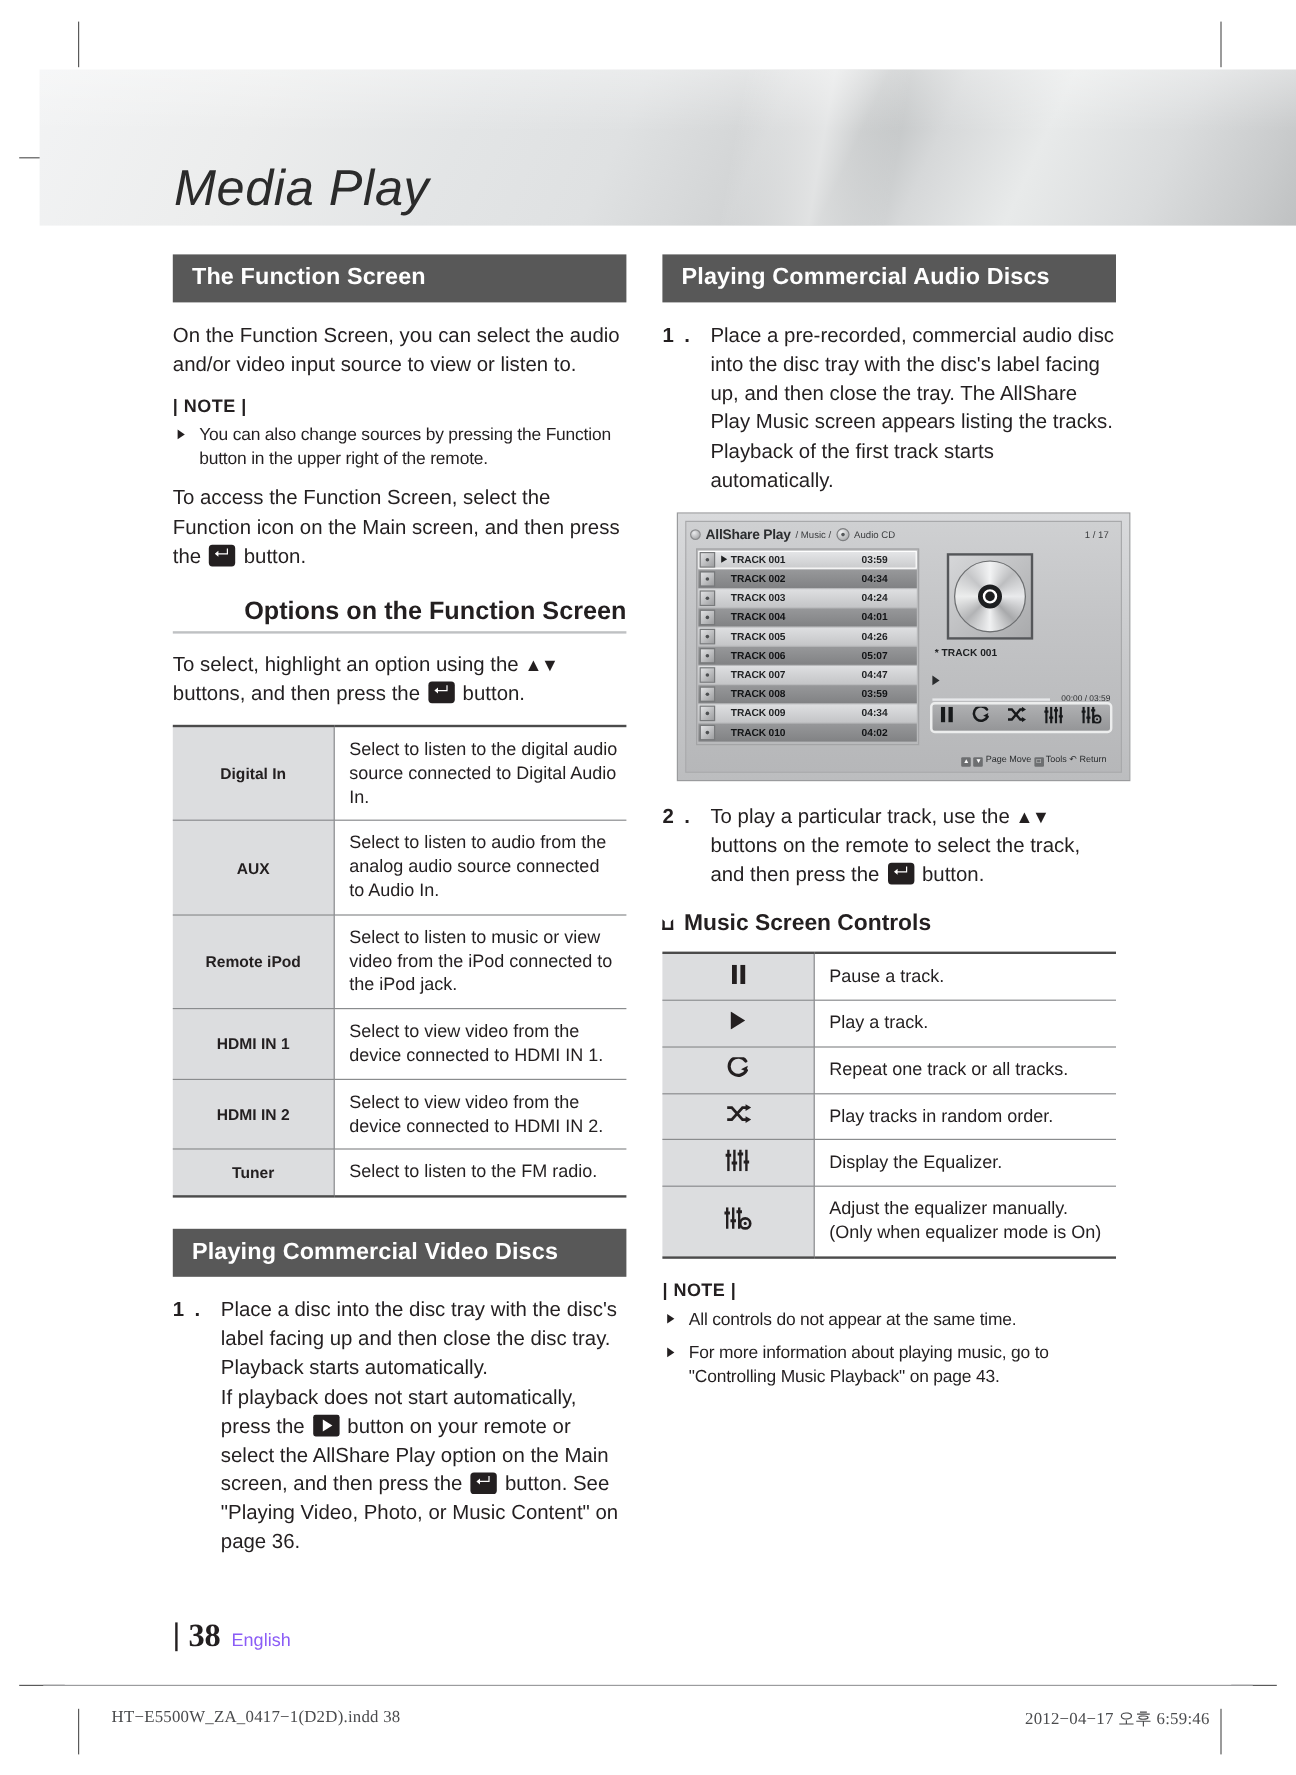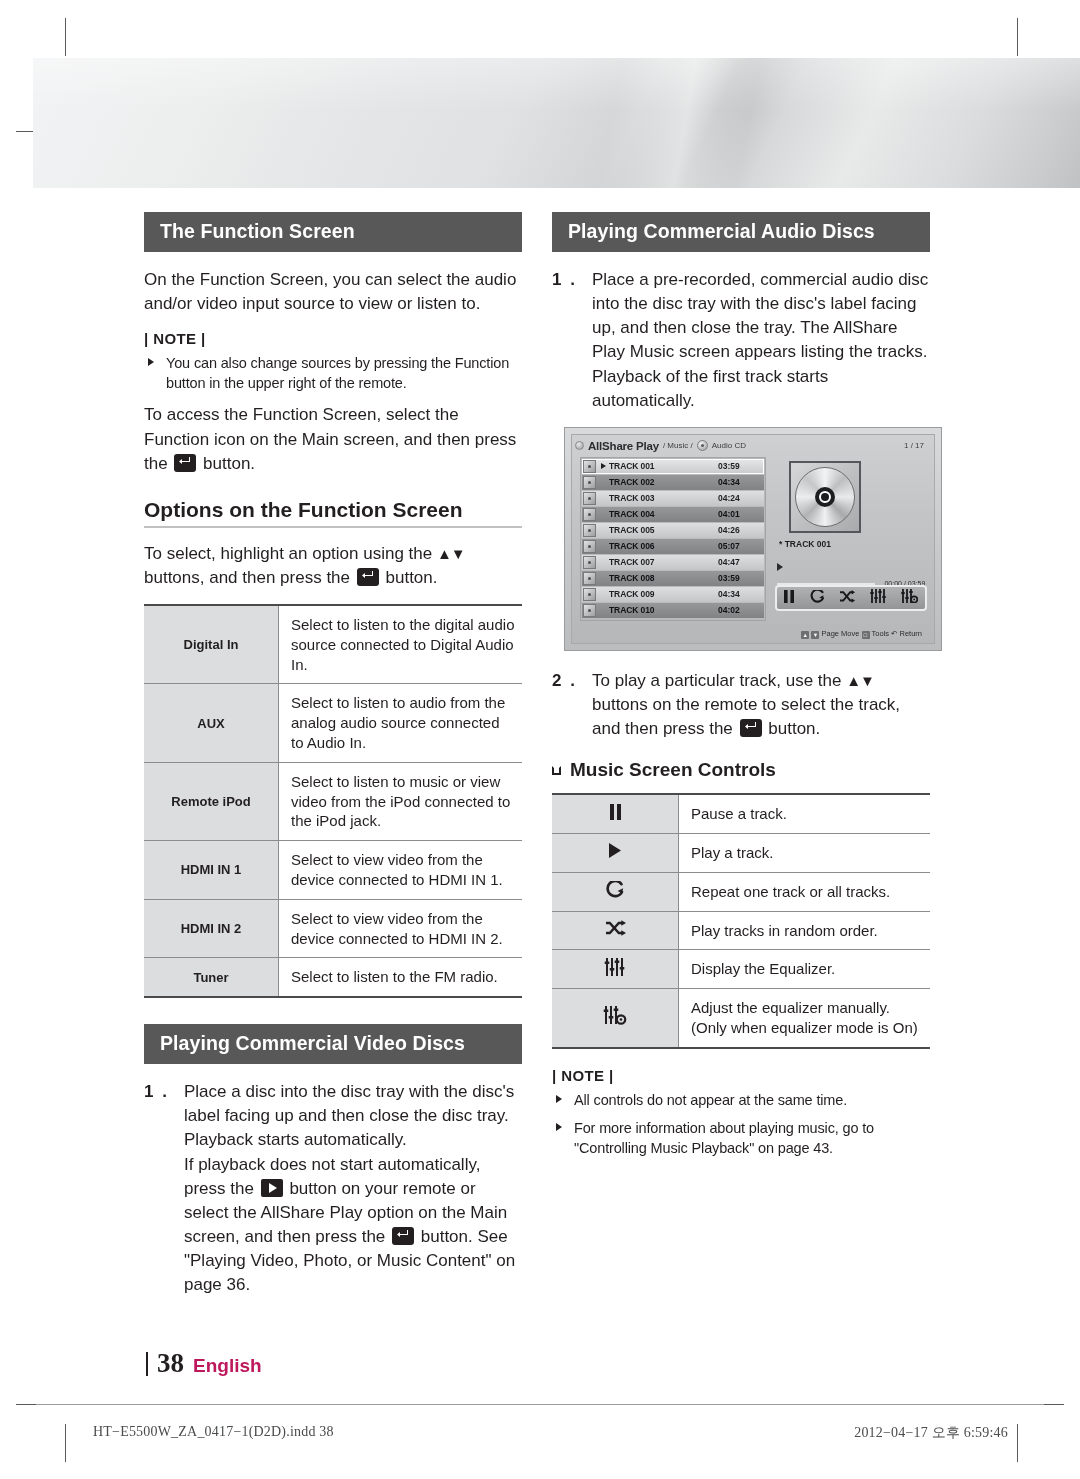--- a/index.html
+++ b/index.html
@@ -125,20 +125,21 @@
     border-top: 4px solid transparent;
     border-bottom: 4px solid transparent;
   }
 
   
   .sub-head {
     font-size: 21px;
     font-weight: bold;
     color: #231f20;
     margin: 22px 0 4px 0;
+    text-align: right;
   }
   .sub-head-rule {
     border-bottom: 2px solid #bfc1c3;
     margin-bottom: 14px;
   }
 
   .bullet-head {
     font-size: 19px;
     font-weight: bold;
     color: #231f20;
@@ -496,23 +497,22 @@
     background: #231f20;
     align-self: center;
   }
   .page-foot .pnum {
     font-family: "Liberation Serif", serif;
     font-weight: bold;
     font-size: 27px;
     color: #231f20;
   }
   .page-foot .lang {
-    font-size: 19px;
-    color: #be185d;
-    font-weight: bold;
+    font-size: 15px;
+    color: #8b5cf6;
   }
   .foot-rule {
     position: absolute;
     left: 36px;
     top: 1404px;
     width: 1008px;
     height: 1px;
     background: #9b9c9e;
   }
   .imprint {
@@ -534,20 +534,21 @@
   <div class="crop v" style="left:65px; top:18px; height:38px;"></div>
   <div class="crop v" style="left:1017px; top:18px; height:38px;"></div>
   <div class="crop h" style="left:16px; top:131px; width:38px;"></div>
   <div class="crop h" style="left:1026px; top:131px; width:38px;"></div>
   <div class="crop v" style="left:65px; top:1424px; height:38px;"></div>
   <div class="crop v" style="left:1017px; top:1424px; height:38px;"></div>
   <div class="crop h" style="left:16px; top:1404px; width:38px;"></div>
   <div class="crop h" style="left:1026px; top:1404px; width:38px;"></div>
 
   <div class="banner"></div>
+  <div class="banner-title">Media Play</div>
 
   <div class="col col-left">
 
     <div class="section-bar">The Function Screen</div>
 
     <p class="body-text">On the Function Screen, you can select the audio and/or video input source to view or listen to.</p>
 
     <div class="note-label">| NOTE |</div>
     <ul class="note-list">
       <li class="note-item">

